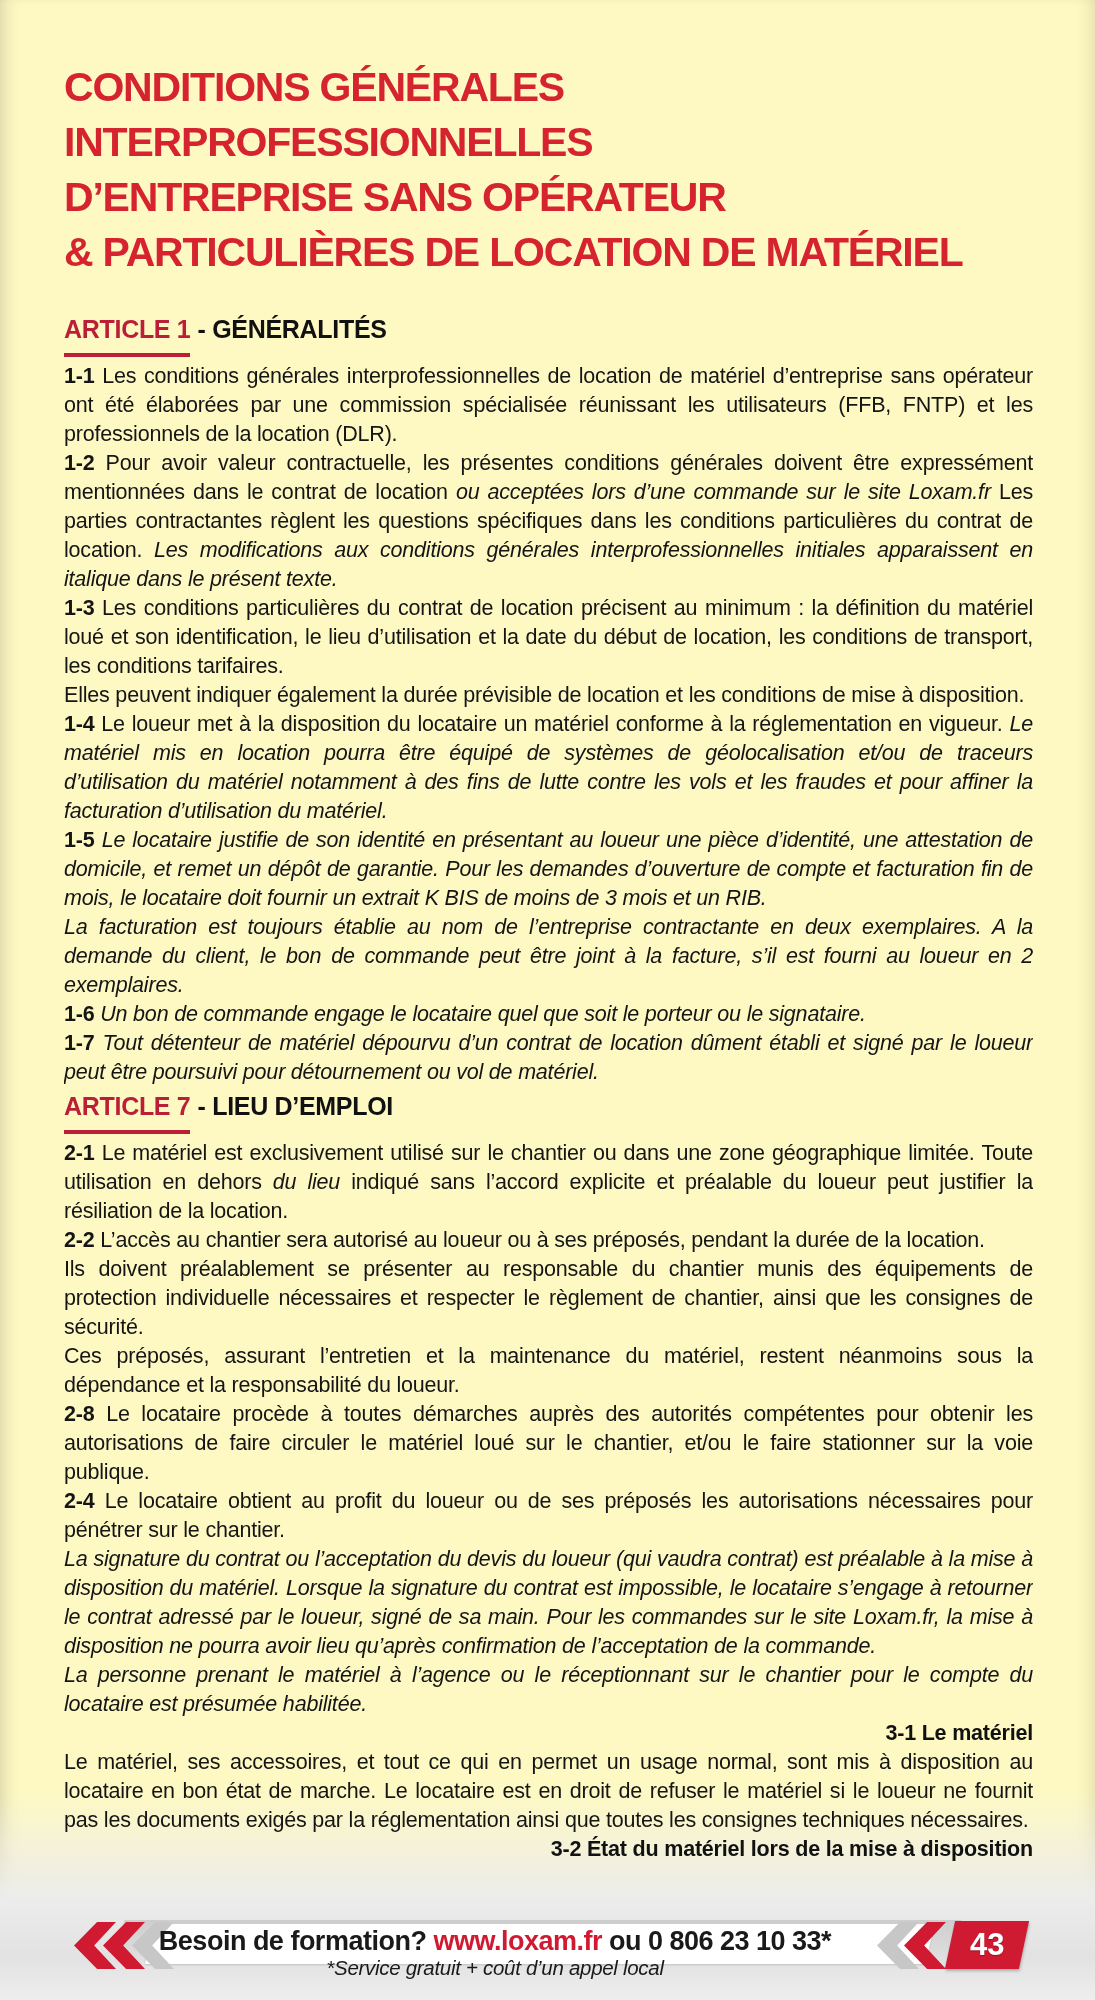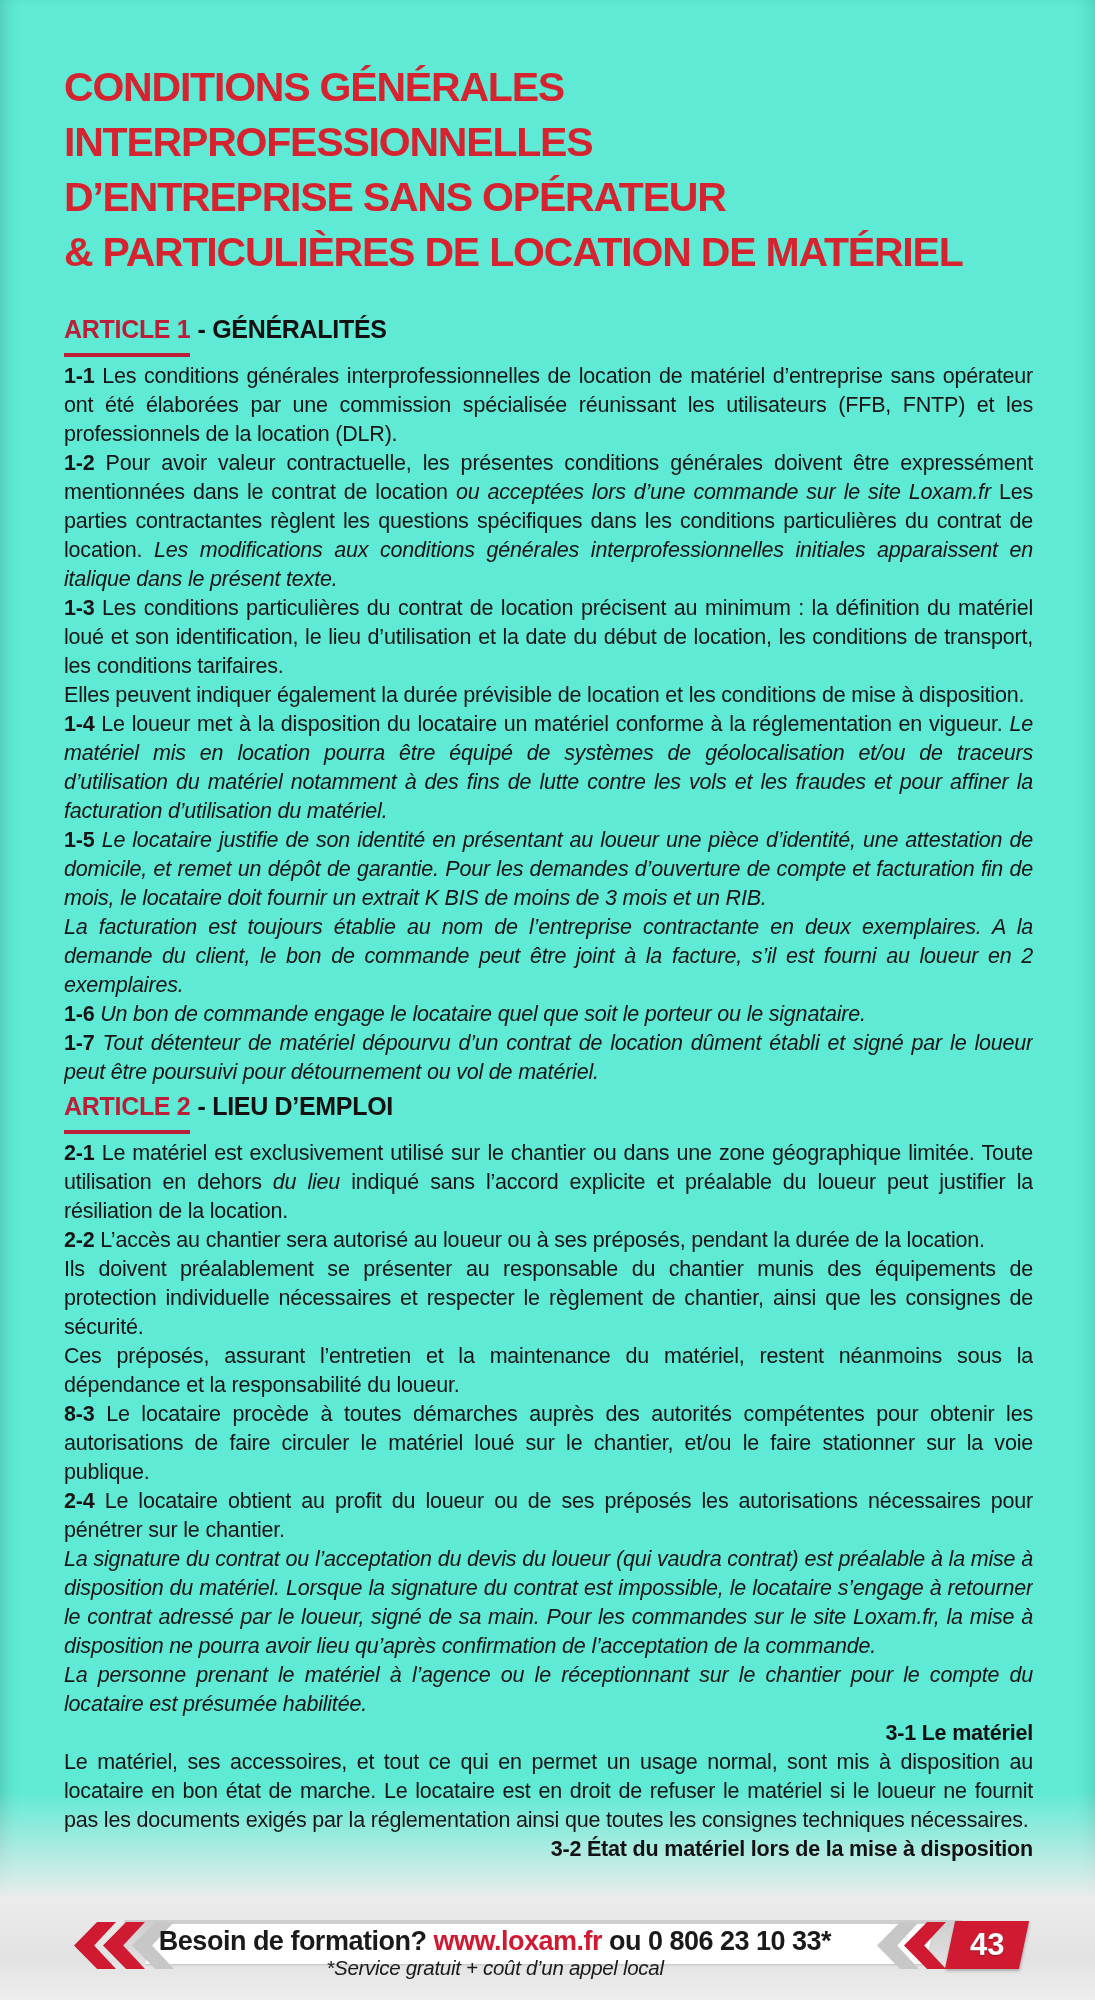--- a/index.html
+++ b/index.html
@@ -1,19 +1,19 @@
 <!DOCTYPE html>
 <html lang="fr" style="--title_red: #d5242f; --heading_red: #bb1f38; --footer_red: #d01a31; --chevron_gray: #c7c7c7;"><head>
 <meta charset="utf-8">
 <style>
   html,body{margin:0;padding:0;background:#ffffff;}
   .page{
     position:relative;
     width:1095px;height:2000px;
-    background:#5eead4;
+    background:#fef9c3;
     font-family:"Liberation Sans","DejaVu Sans",sans-serif;
     overflow:hidden;
     box-shadow:inset 14px 0 18px -12px rgba(0,0,0,.18), inset -14px 0 18px -12px rgba(0,0,0,.14);
   }
   .bottom-shade{
     position:absolute;left:0;right:0;bottom:0;height:210px;
     background:linear-gradient(180deg, rgba(236,236,236,0) 0%, #ececec 52%, #e2e2e2 80%, #eeeeee 100%);
     pointer-events:none;
   }
   .content{
@@ -116,26 +116,26 @@
         <div class="art-h"><span class="art-label">ARTICLE 1</span><span class="art-rest">- GÉNÉRALITÉS</span></div>
         <p class="para"><span class="b ">1-1</span><span> Les conditions générales interprofessionnelles de location de matériel d’entreprise sans opérateur ont été élaborées par une commission spécialisée réunissant les utilisateurs (FFB, FNTP) et les professionnels de la location (DLR).</span></p>
         <p class="para"><span class="b ">1-2</span><span> Pour avoir valeur contractuelle, les présentes conditions générales doivent être expressément mentionnées dans le contrat de location </span><span class="i">ou acceptées lors d’une commande sur le site Loxam.fr</span><span> Les parties contractantes règlent les questions spécifiques dans les conditions particulières du contrat de location. </span><span class="i">Les modifications aux conditions générales interprofessionnelles initiales apparaissent en italique dans le présent texte.</span></p>
         <p class="para"><span class="b ">1-3</span><span> Les conditions particulières du contrat de location précisent au minimum : la définition du matériel loué et son identification, le lieu d’utilisation et la date du début de location, les conditions de transport, les conditions tarifaires.</span></p>
         <p class="para"><span>Elles peuvent indiquer également la durée prévisible de location et les conditions de mise à disposition.</span></p>
         <p class="para"><span class="b ">1-4</span><span> Le loueur met à la disposition du locataire un matériel conforme à la réglementation en vigueur. </span><span class="i">Le matériel mis en location pourra être équipé de systèmes de géolocalisation et/ou de traceurs d’utilisation du matériel notamment à des fins de lutte contre les vols et les fraudes et pour affiner la facturation d’utilisation du matériel.</span></p>
         <p class="para"><span class="b ">1-5</span><span class="i"> Le locataire justifie de son identité en présentant au loueur une pièce d’identité, une attestation de domicile, et remet un dépôt de garantie. Pour les demandes d’ouverture de compte et facturation fin de mois, le locataire doit fournir un extrait K BIS de moins de 3 mois et un RIB.</span></p>
         <p class="para"><span class="i">La facturation est toujours établie au nom de l’entreprise contractante en deux exemplaires. A la demande du client, le bon de commande peut être joint à la facture, s’il est fourni au loueur en 2 exemplaires.</span></p>
         <p class="para"><span class="b ">1-6</span><span class="i"> Un bon de commande engage le locataire quel que soit le porteur ou le signataire.</span></p>
         <p class="para"><span class="b ">1-7</span><span class="i"> Tout détenteur de matériel dépourvu d’un contrat de location dûment établi et signé par le loueur peut être poursuivi pour détournement ou vol de matériel.</span></p>
-        <div class="art-h"><span class="art-label">ARTICLE 2</span><span class="art-rest">- LIEU D’EMPLOI</span></div>
+        <div class="art-h"><span class="art-label">ARTICLE 7</span><span class="art-rest">- LIEU D’EMPLOI</span></div>
         <p class="para"><span class="b ">2-1</span><span> Le matériel est exclusivement utilisé sur le chantier ou dans une zone géographique limitée. Toute utilisation en dehors </span><span class="i">du lieu</span><span> indiqué sans l’accord explicite et préalable du loueur peut justifier la résiliation de la location.</span></p>
         <p class="para"><span class="b ">2-2</span><span> L’accès au chantier sera autorisé au loueur ou à ses préposés, pendant la durée de la location.</span></p>
         <p class="para"><span>Ils doivent préalablement se présenter au responsable du chantier munis des équipements de protection individuelle nécessaires et respecter le règlement de chantier, ainsi que les consignes de sécurité.</span></p>
         <p class="para"><span>Ces préposés, assurant l’entretien et la maintenance du matériel, restent néanmoins sous la dépendance et la responsabilité du loueur.</span></p>
-        <p class="para"><span class="b ">8-3</span><span> Le locataire procède à toutes démarches auprès des autorités compétentes pour obtenir les autorisations de faire circuler le matériel loué sur le chantier, et/ou le faire stationner sur la voie publique.</span></p>
+        <p class="para"><span class="b ">2-8</span><span> Le locataire procède à toutes démarches auprès des autorités compétentes pour obtenir les autorisations de faire circuler le matériel loué sur le chantier, et/ou le faire stationner sur la voie publique.</span></p>
         <p class="para"><span class="b ">2-4</span><span> Le locataire obtient au profit du loueur ou de ses préposés les autorisations nécessaires pour pénétrer sur le chantier.</span></p>
         <p class="para"><span class="i">La signature du contrat ou l’acceptation du devis du loueur (qui vaudra contrat) est préalable à la mise à disposition du matériel. Lorsque la signature du contrat est impossible, le locataire s’engage à retourner le contrat adressé par le loueur, signé de sa main. Pour les commandes sur le site Loxam.fr, la mise à disposition ne pourra avoir lieu qu’après confirmation de l’acceptation de la commande.</span></p>
         <p class="para"><span class="i">La personne prenant le matériel à l’agence ou le réceptionnant sur le chantier pour le compte du locataire est présumée habilitée.</span></p>
         <p class="sub-h">3-1 Le matériel</p>
         <p class="para"><span>Le matériel, ses accessoires, et tout ce qui en permet un usage normal, sont mis à disposition au locataire en bon état de marche. Le locataire est en droit de refuser le matériel si le loueur ne fournit pas les documents exigés par la réglementation ainsi que toutes les consignes techniques nécessaires.</span></p>
         <p class="sub-h">3-2 État du matériel lors de la mise à disposition</p>
       </div>
   </div>
 
   <div class="footer">

